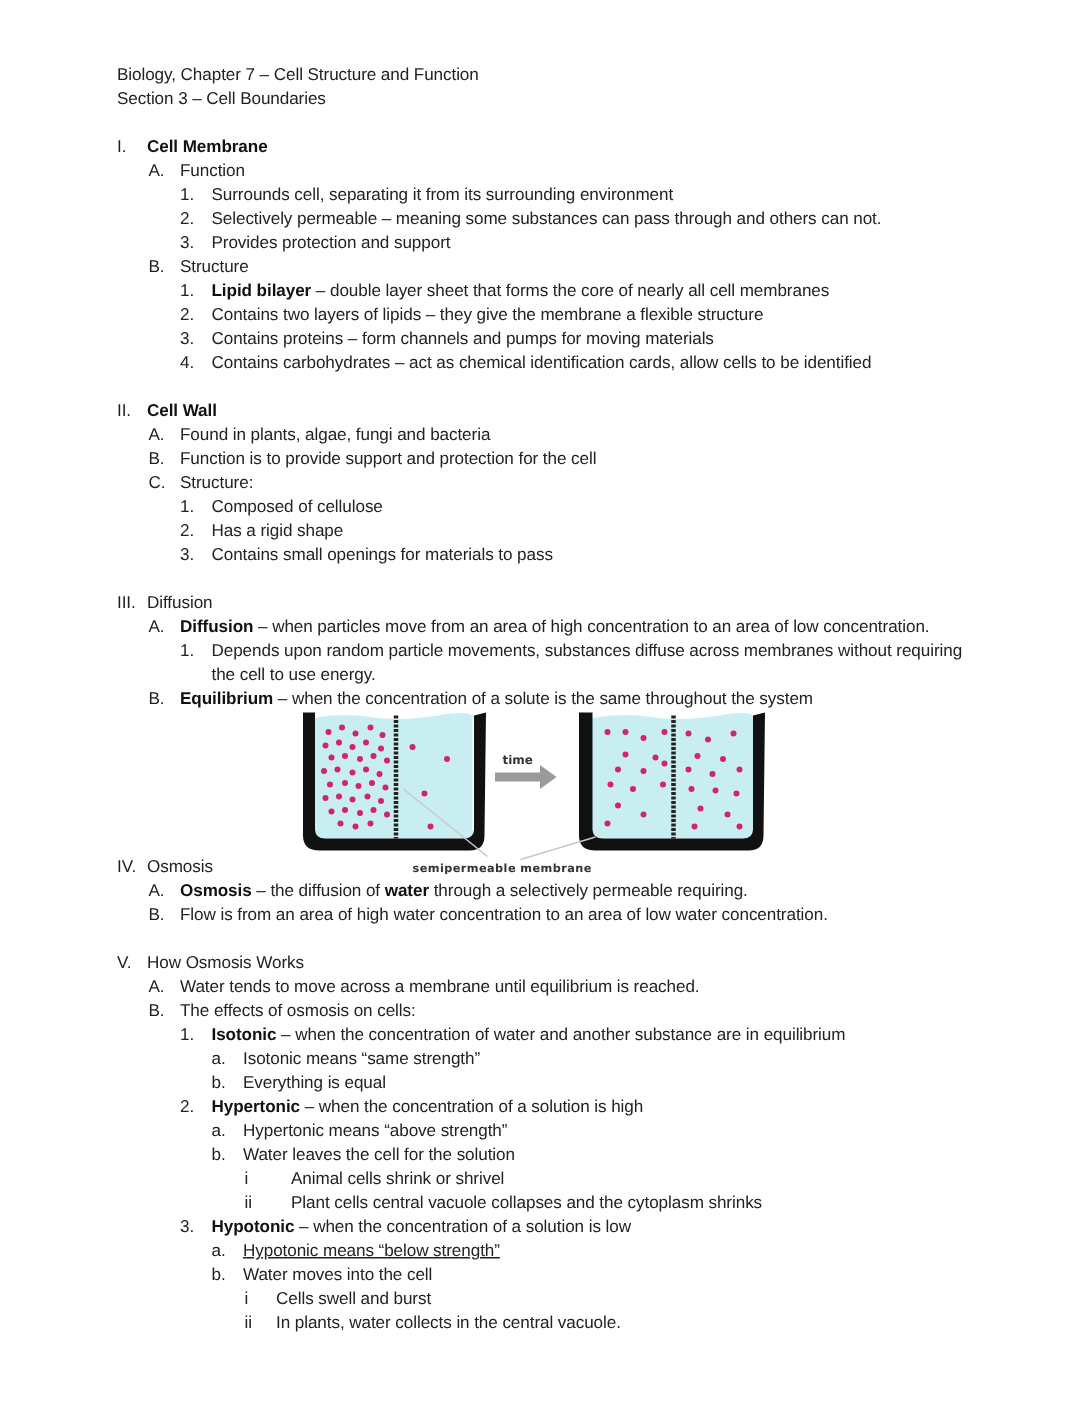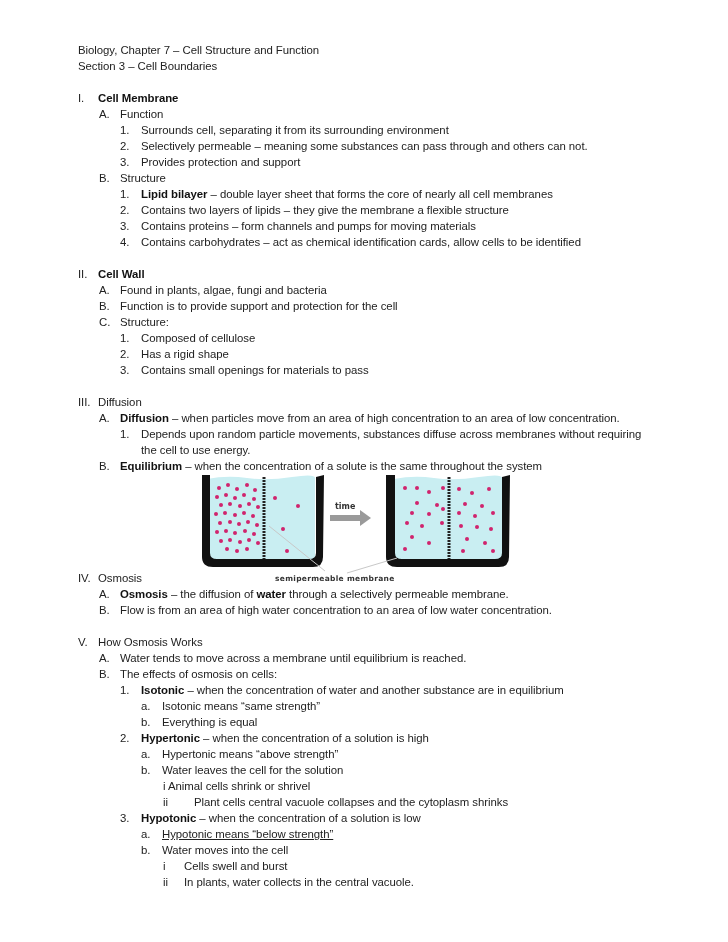--- a/index.html
+++ b/index.html
@@ -218,21 +218,21 @@
       <text x="78" y="110" font-family="DejaVu Sans, sans-serif" font-size="7.5" font-weight="bold" fill="#333" letter-spacing="0.3">semipermeable membrane</text>
     </svg>
   </div>
 
   <div class="line" style="left:78px; top:570px;">
     <span class="marker" style="left:0;">IV.</span>
     <span class="txt" style="left:20px;">Osmosis</span>
   </div>
   <div class="line" style="left:99px; top:586px;">
       <span class="marker">A.</span>
-      <span class="txt" style="left:21px;"><b>Osmosis</b><span> – the diffusion of </span><b>water</b><span> through a selectively permeable membrane.</span></span>
+      <span class="txt" style="left:21px;"><b>Osmosis</b><span> – the diffusion of </span><b>water</b><span> through a selectively permeable requiring.</span></span>
     </div>
   <div class="line" style="left:99px; top:602px;">
       <span class="marker">B.</span>
       <span class="txt" style="left:21px;">Flow is from an area of high water concentration to an area of low water concentration.</span>
     </div>
 
   <div class="line" style="left:78px; top:634px;">
     <span class="marker" style="left:0;">V.</span>
     <span class="txt" style="left:20px;">How Osmosis Works</span>
   </div>
@@ -263,21 +263,21 @@
   <div class="line" style="left:141px; top:746px;">
       <span class="marker">a.</span>
       <span class="txt" style="left:21px;">Hypertonic means “above strength”</span>
     </div>
   <div class="line" style="left:141px; top:762px;">
       <span class="marker">b.</span>
       <span class="txt" style="left:21px;">Water leaves the cell for the solution</span>
     </div>
   <div class="line" style="left:163px; top:778px;">
       <span class="marker">i</span>
-      <span class="txt" style="left:5px;text-align:center;">Animal cells shrink or shrivel</span>
+      <span class="txt" style="left:31px;text-align:center;">Animal cells shrink or shrivel</span>
     </div>
   <div class="line" style="left:163px; top:794px;">
       <span class="marker">ii</span>
       <span class="txt" style="left:31px;">Plant cells central vacuole collapses and the cytoplasm shrinks</span>
     </div>
   <div class="line" style="left:120px; top:810px;">
       <span class="marker">3.</span>
       <span class="txt" style="left:21px;"><b>Hypotonic</b><span> – when the concentration of a solution is low</span></span>
     </div>
   <div class="line" style="left:141px; top:826px;">

